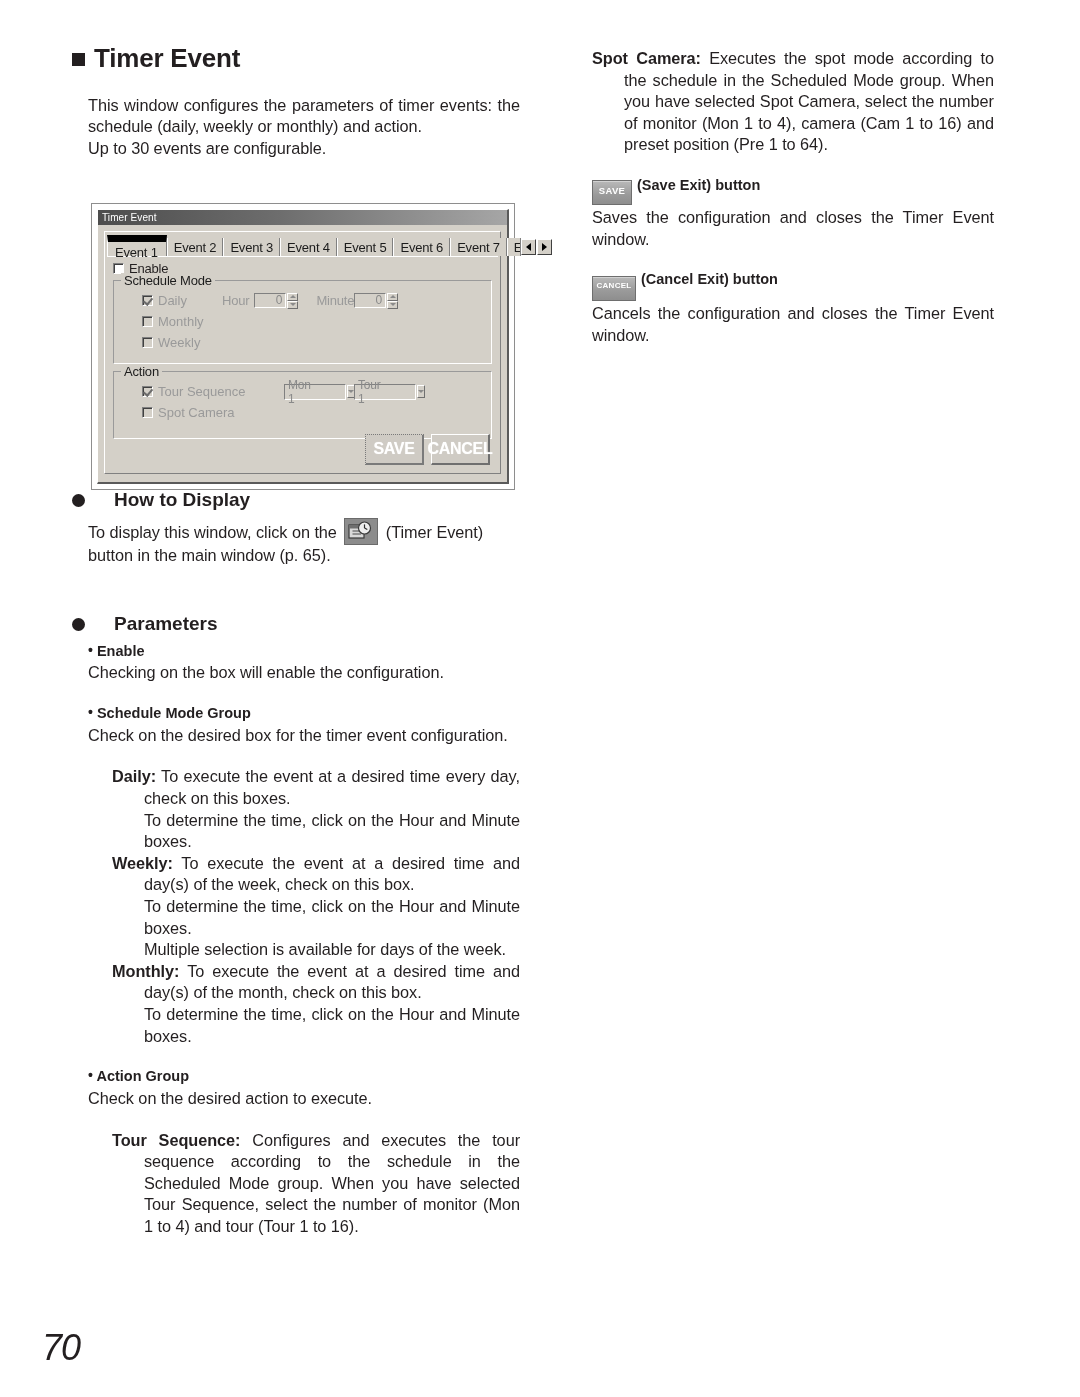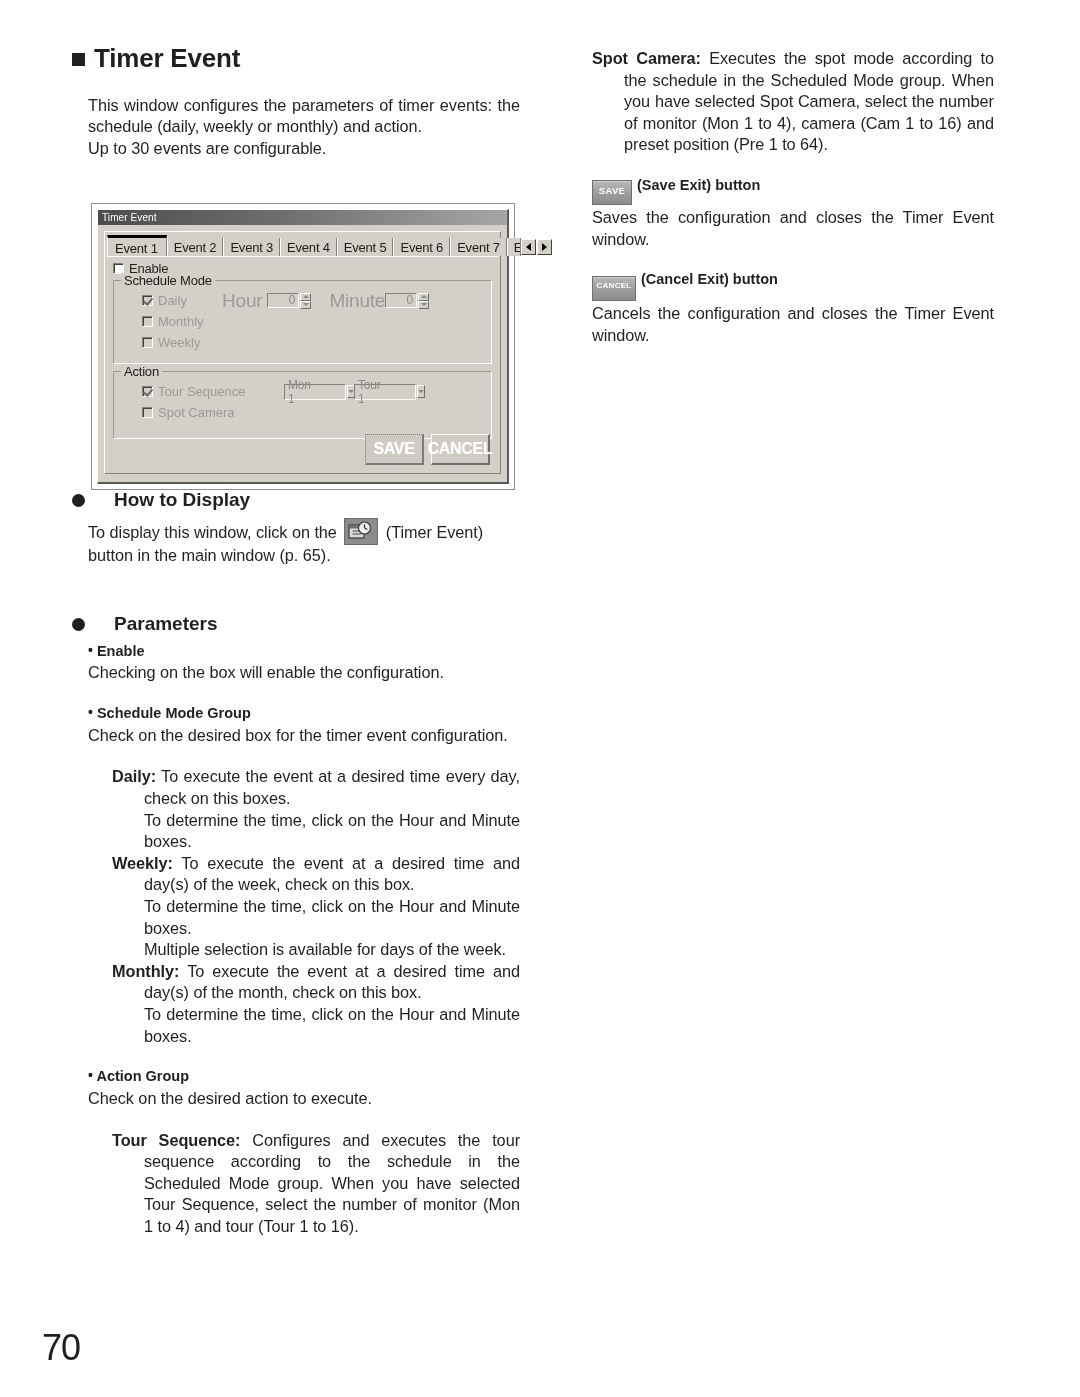--- a/index.html
+++ b/index.html
@@ -202,21 +202,21 @@
     box-sizing: border-box;
     background: #d4d0c8;
     border-left: 1px solid #ffffff;
     border-right: 1px solid #808080;
     white-space: nowrap;
     letter-spacing: -0.2px;
   }
   .tab.active {
     height: 21px;
     line-height: 19px;
-    border-top: 3px solid #000000;
+    border-top: 7px solid #000000;
     font-weight: normal;
     padding: 1px 8px 2px 7px;
   }
   .tab.clipped { overflow: hidden; width: 40px; }
   .spin-arrows {
     margin-left: auto;
     display: flex;
     gap: 1px;
     padding-bottom: 1px;
   }
@@ -280,21 +280,21 @@
     font-size: 13px;
     color: #1c1c1c;
     letter-spacing: -0.2px;
   }
   #grp-schedule { height: 84px; }
   #grp-action { height: 68px; margin-top: 7px; }
 
   .rowline { display: flex; align-items: center; margin-left: 22px; height: 19px; }
   .rowline + .rowline { margin-top: 2px; }
 
-  .fieldlabel { font-size: 19px; color: #9a9a9a; margin: 0 5px 0 0; letter-spacing: -0.2px;}
+  .fieldlabel { font-size: 13px; color: #9a9a9a; margin: 0 5px 0 0; letter-spacing: -0.2px;}
   .numfield {
     width: 32px; height: 15px;
     background: #d4d0c8;
     border-top: 1px solid #808080;
     border-left: 1px solid #808080;
     border-right: 1px solid #ffffff;
     border-bottom: 1px solid #ffffff;
     box-sizing: border-box;
     font-size: 12px;
     color: #8a8a8a;
@@ -375,20 +375,21 @@
 
   
   .pageno {
     position: absolute;
     left: 42px;
     bottom: 28px;
     font-size: 36px;
     font-weight: normal;
     color: #231f20;
     letter-spacing: -1px;
+    font-style: italic;
   }
 </style>
 </head>
 <body>
 
 <div class="page">
 
   <div class="col-left">
 
     <h1 class="h1">

